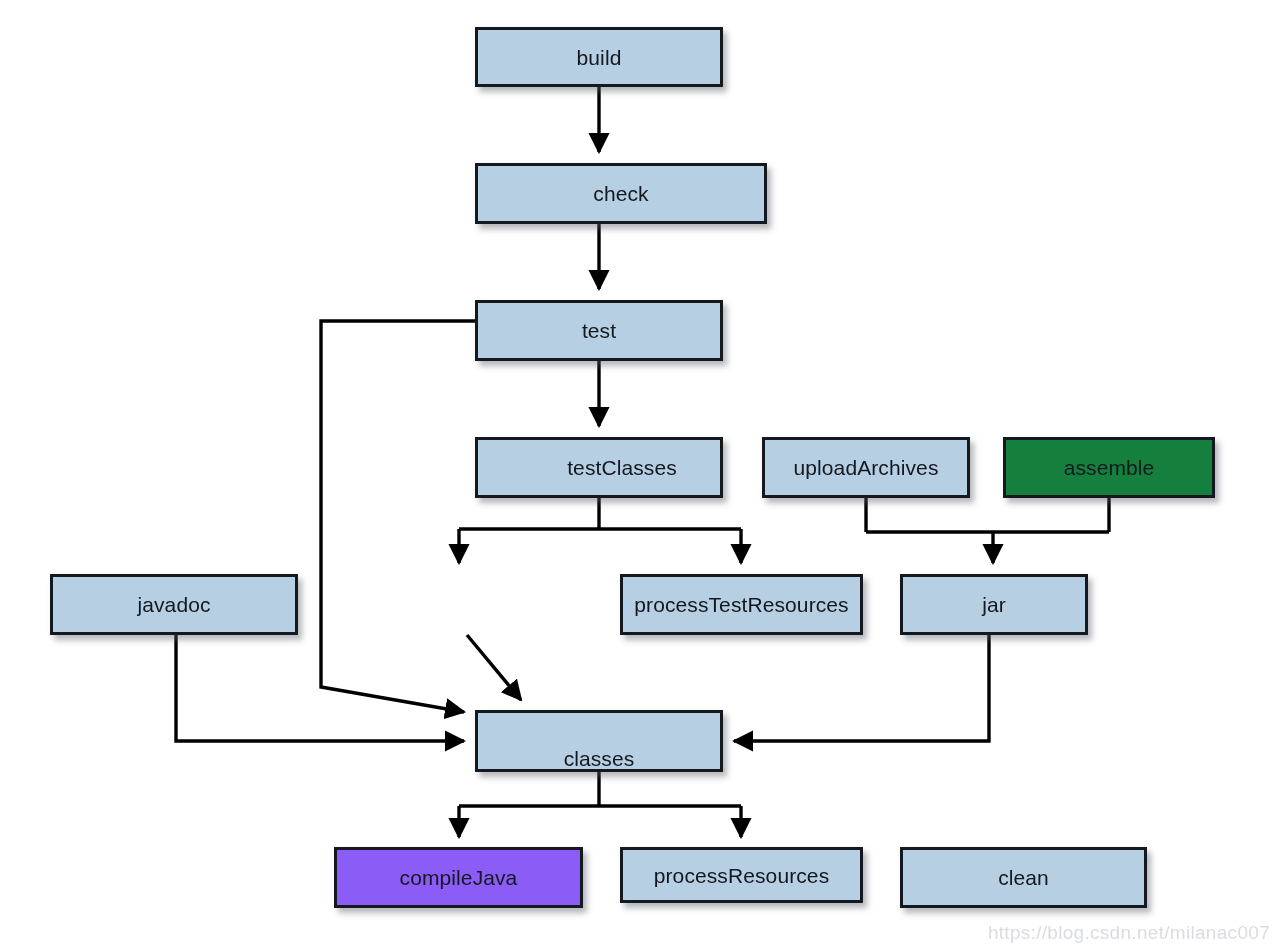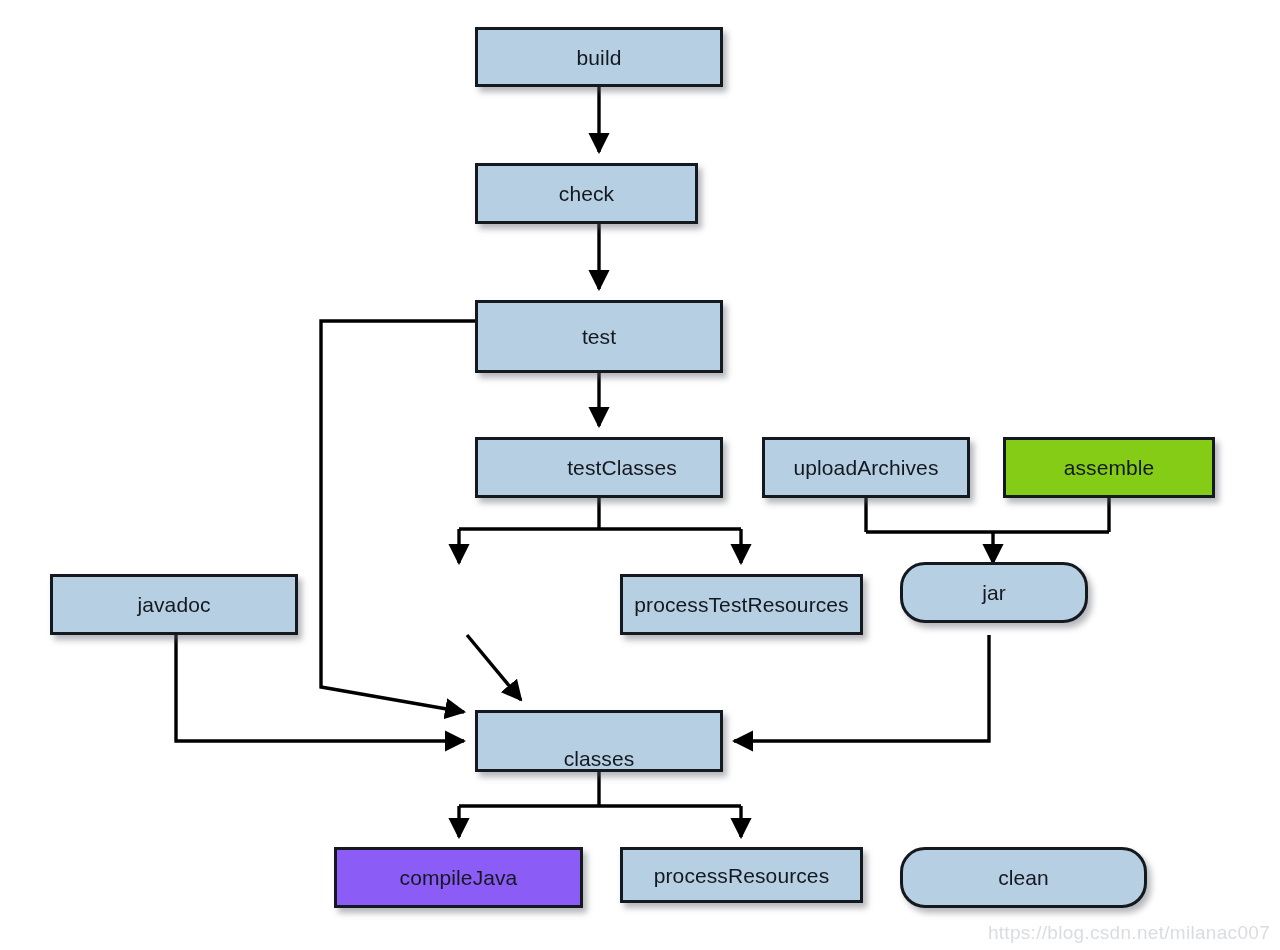--- a/index.html
+++ b/index.html
@@ -100,51 +100,51 @@
       <path d="M 599 772 L 599 806"></path>
       <path d="M 459 806 L 741 806"></path>
       <path d="M 459 806 L 459 837" marker-end="url(#arrow)"></path>
       <path d="M 741 806 L 741 837" marker-end="url(#arrow)"></path>
     </g>
   </svg>
 
   <div class="node" style="left: 475px; top: 27px; width: 248px; height: 60px; background: rgb(182, 207, 227); border-color: rgb(20, 24, 31);">
     <span class="node-label">build</span>
   </div>
-  <div class="node" style="left: 475px; top: 163px; width: 223px; height: 61px; background: rgb(182, 207, 227); border-color: rgb(20, 24, 31);">
+  <div class="node" style="left: 475px; top: 163px; width: 292px; height: 61px; background: rgb(182, 207, 227); border-color: rgb(20, 24, 31);">
     <span class="node-label">check</span>
   </div>
-  <div class="node" style="left: 475px; top: 300px; width: 248px; height: 73px; background: rgb(182, 207, 227); border-color: rgb(20, 24, 31);">
+  <div class="node" style="left: 475px; top: 300px; width: 248px; height: 61px; background: rgb(182, 207, 227); border-color: rgb(20, 24, 31);">
     <span class="node-label">test</span>
   </div>
   <div class="node" style="left: 475px; top: 437px; width: 248px; height: 61px; background: rgb(182, 207, 227); border-color: rgb(20, 24, 31); padding-left: 46px;">
     <span class="node-label">testClasses</span>
   </div>
   <div class="node" style="left: 762px; top: 437px; width: 208px; height: 61px; background: rgb(182, 207, 227); border-color: rgb(20, 24, 31);">
     <span class="node-label">uploadArchives</span>
   </div>
-  <div class="node" style="left: 1003px; top: 437px; width: 212px; height: 61px; background: #84cc16; border-color: rgb(20, 24, 31); justify-content: center;">
+  <div class="node" style="left: 1003px; top: 437px; width: 212px; height: 61px; background: #15803d; border-color: rgb(20, 24, 31); justify-content: center;">
     <span class="node-label">assemble</span>
   </div>
   <div class="node" style="left: 50px; top: 574px; width: 248px; height: 61px; background: rgb(182, 207, 227); border-color: rgb(20, 24, 31);">
     <span class="node-label">javadoc</span>
   </div>
   <div class="node" style="left: 620px; top: 574px; width: 243px; height: 61px; background: rgb(182, 207, 227); border-color: rgb(20, 24, 31);">
     <span class="node-label">processTestResources</span>
   </div>
-  <div class="node" style="left: 900px; top: 562px; width: 188px; height: 61px; background: rgb(182, 207, 227); border-color: rgb(20, 24, 31); border-radius: 25px;">
+  <div class="node" style="left: 900px; top: 574px; width: 188px; height: 61px; background: rgb(182, 207, 227); border-color: rgb(20, 24, 31);">
     <span class="node-label">jar</span>
   </div>
   <div class="node" style="left: 475px; top: 710px; width: 248px; height: 62px; background: rgb(182, 207, 227); border-color: rgb(20, 24, 31); align-items: flex-end;">
     <span class="node-label">classes</span>
   </div>
   <div class="node" style="left: 334px; top: 847px; width: 249px; height: 61px; background: #8b5cf6; border-color: rgb(20, 24, 31);">
     <span class="node-label">compileJava</span>
   </div>
   <div class="node" style="left: 620px; top: 847px; width: 243px; height: 56px; background: rgb(182, 207, 227); border-color: rgb(20, 24, 31);">
     <span class="node-label">processResources</span>
   </div>
-  <div class="node" style="left: 900px; top: 847px; width: 247px; height: 61px; background: rgb(182, 207, 227); border-color: rgb(20, 24, 31); border-radius: 25px;">
+  <div class="node" style="left: 900px; top: 847px; width: 247px; height: 61px; background: rgb(182, 207, 227); border-color: rgb(20, 24, 31);">
     <span class="node-label">clean</span>
   </div>
 
   <div class="watermark">https://blog.csdn.net/milanac007</div>
 </div>
 
 </body></html>

